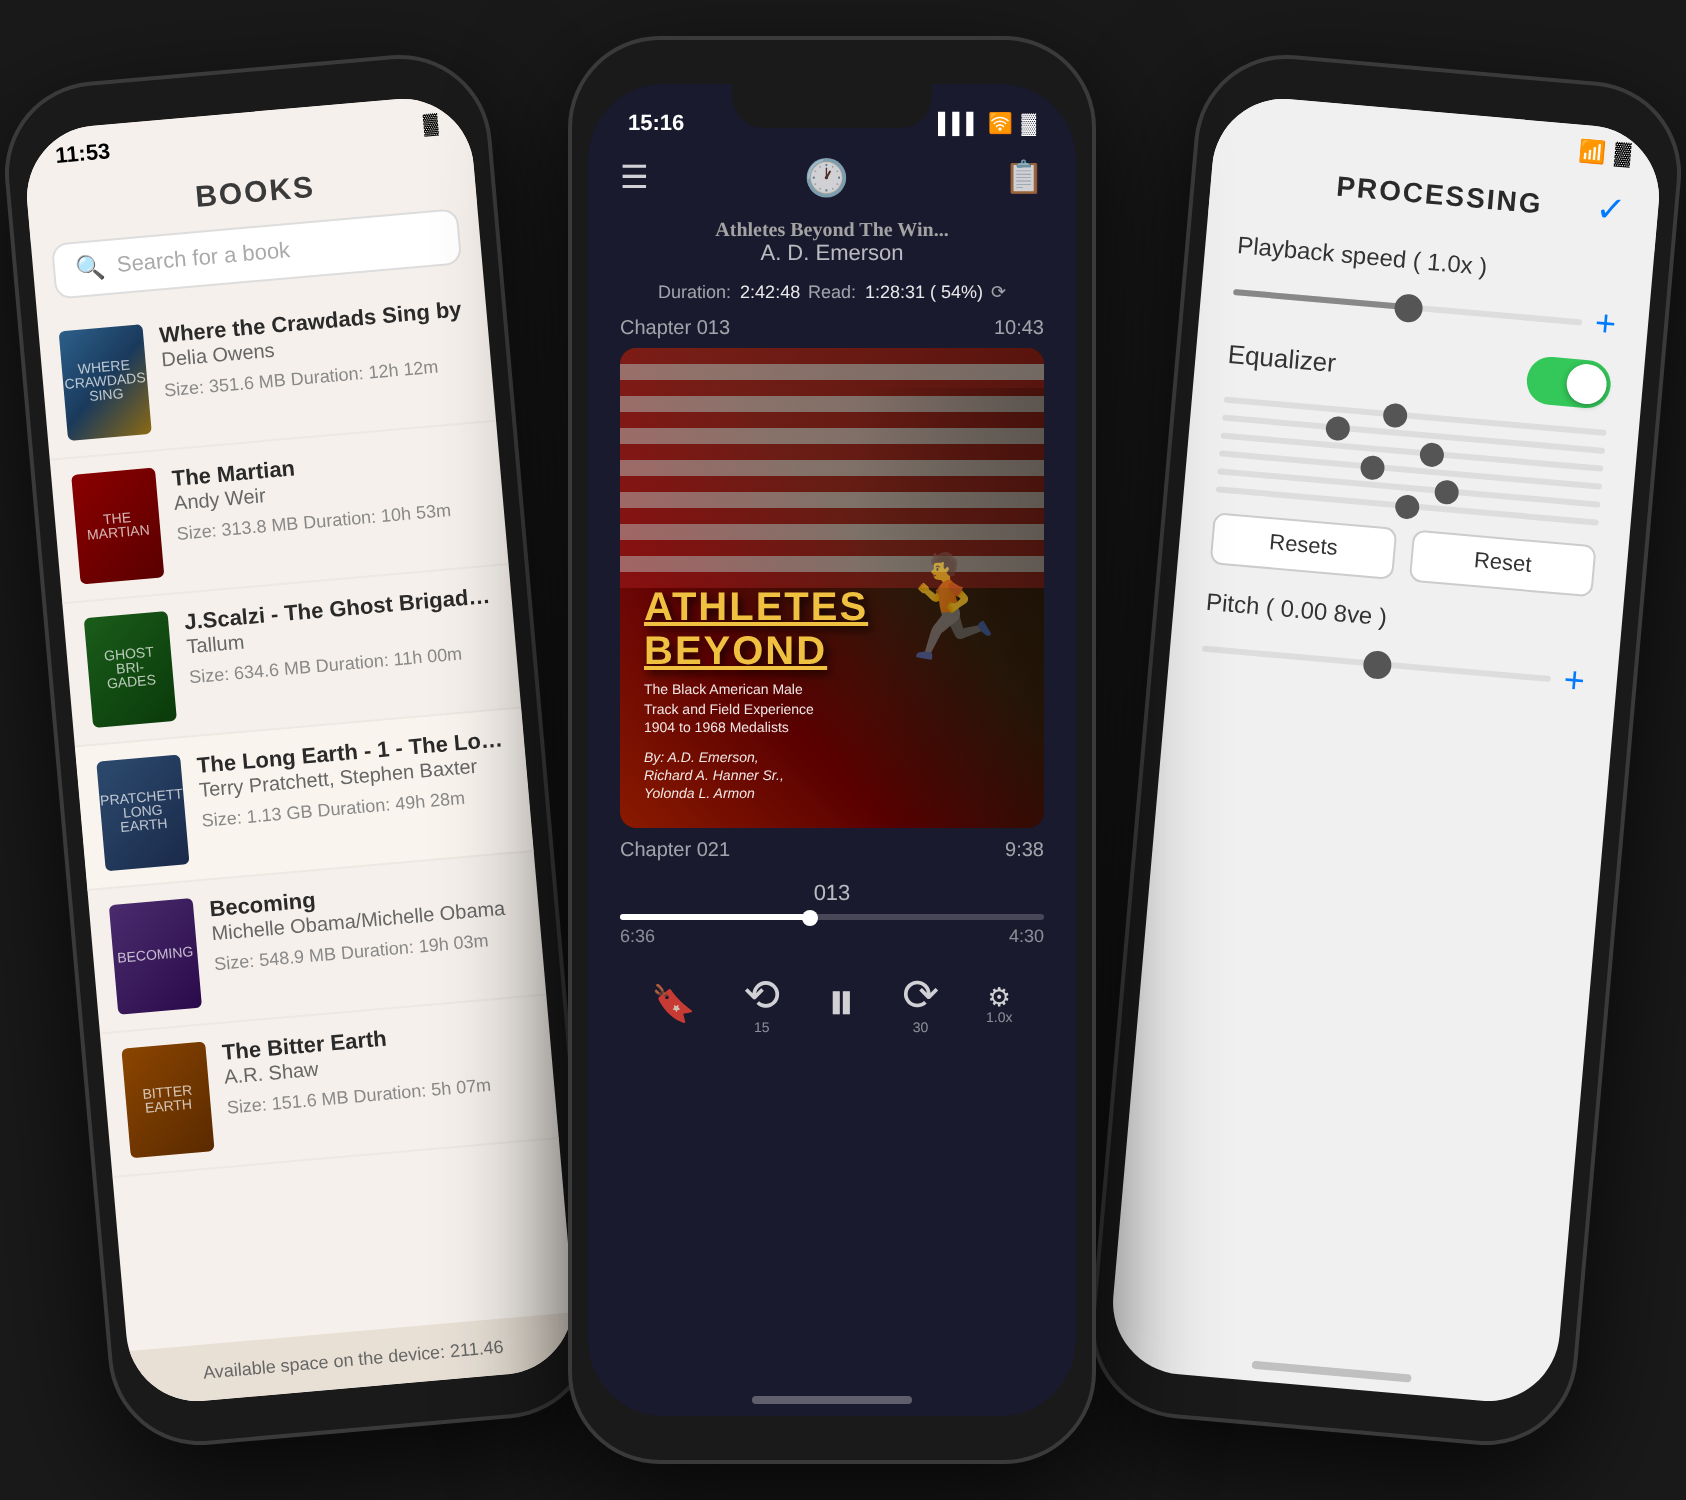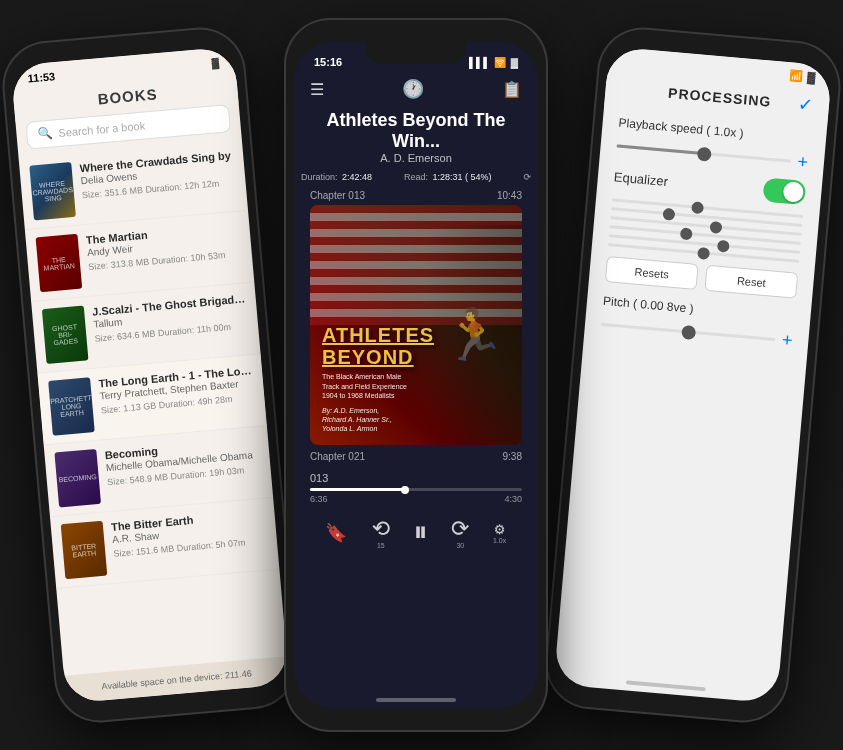--- a/index.html
+++ b/index.html
@@ -203,33 +203,34 @@
       justify-content: space-between;
       padding: 6px 16px;
     }
     .mid-header .icon { color: rgba(255,255,255,0.8); font-size: 16px; }
 
     .book-title-area {
       text-align: center;
       padding: 4px 16px;
     }
     .book-main-title {
-      font-size: 18px;
+      font-size: 10px;
       font-weight: 600;
-      color: #ffffff;
+      color: #a3a3a3;
+      font-family: Liberation Serif, serif;
     }
     .book-main-author {
       font-size: 11px;
       color: rgba(255,255,255,0.7);
     }
 
     .book-details-row {
       display: flex;
       justify-content: space-between;
-      padding: 4px 7px;
+      padding: 4px 35px;
       font-size: 9px;
       color: rgba(255,255,255,0.6);
     }
 
     .chapter-row {
       padding: 4px 16px;
       font-size: 10px;
       color: rgba(255,255,255,0.6);
       display: flex;
       justify-content: space-between;
@@ -299,21 +300,21 @@
       font-size: 10px;
       color: rgba(255,255,255,0.6);
       display: flex;
       justify-content: space-between;
     }
 
     .progress-section {
       padding: 4px 16px;
     }
     .chapter-num {
-      text-align: left;
+      text-align: center;
       color: rgba(255,255,255,0.7);
       font-size: 11px;
       margin-bottom: 4px;
     }
     .progress-bar-container {
       height: 3px;
       background: rgba(255,255,255,0.2);
       border-radius: 2px;
       position: relative;
     }

